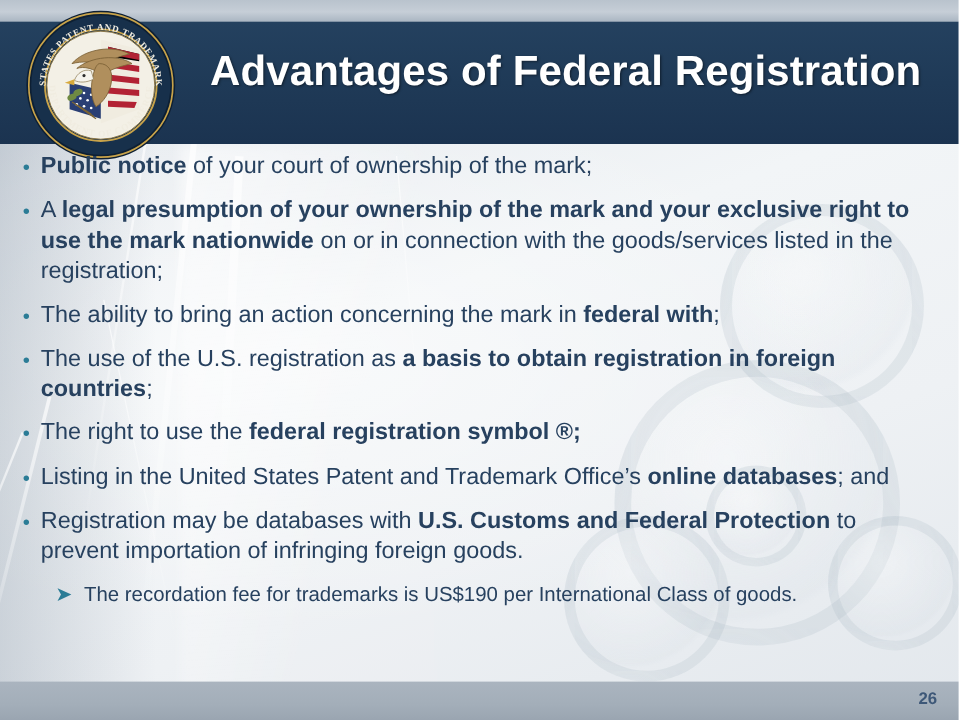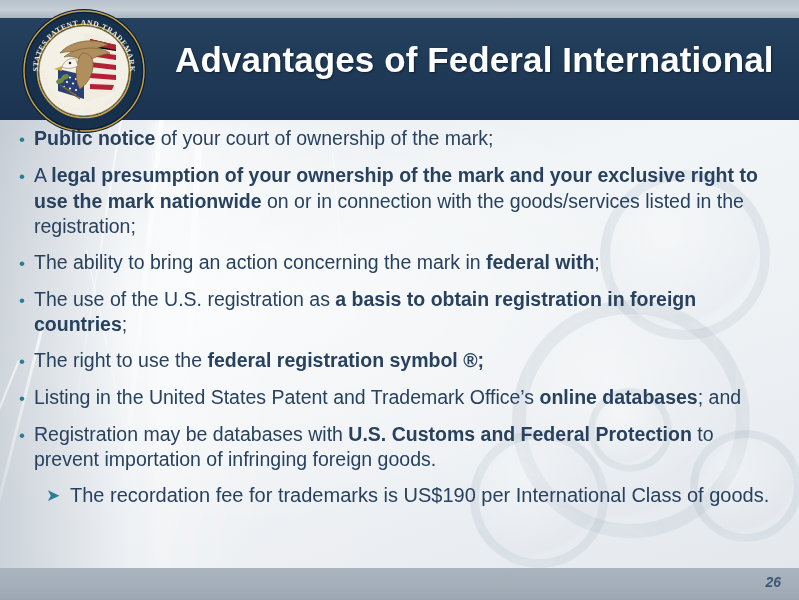--- a/index.html
+++ b/index.html
@@ -132,38 +132,37 @@
     flex: 0 0 auto;
     width: 24px;
     color: #2b7c96;
     font-size: 17px;
     line-height: 26px;
     text-align: left;
   }
   .sub-text {
     flex: 1 1 auto;
     color: #27415f;
-    font-size: 20px;
+    font-size: 17px;
     line-height: 25px;
     padding-right: 16px;
   }
 
   
   .footer-band {
     position: absolute;
     left: 0; top: 568px; width: 799px; height: 32px;
     background: linear-gradient(to bottom, #aab4bf 0%, #a3aeb9 60%, #9aa5b1 100%);
   }
   .page-number {
     position: absolute;
     right: 18px; top: 574px;
     color: #3e5878;
     font-size: 14px;
     font-weight: bold;
-    font-style: italic;
   }
 </style>
 </head>
 <body>
 
 <div id="slide">
 
   <div class="bg-layer">
     <div class="bg-haze"></div>
     <div class="bg-left-dark"></div>
@@ -178,21 +177,21 @@
     <div class="bg-streak s3"></div>
     <div class="bg-streak s4"></div>
     <div class="bg-streak s5"></div>
     <div class="bg-streak s6"></div>
     <div class="bg-streak s7"></div>
   </div>
 
   <div class="top-strip"></div>
 
   <div class="header-band"></div>
-  <div class="header-title">Advantages of Federal International</div>
+  <div class="header-title">Advantages of Federal Registration</div>
 
   <div class="seal">
     <svg viewBox="0 0 128 128" width="128" height="128">
       <defs>
         <path id="arcTop" d="M 18,64 A 46,46 0 0 1 110,64" fill="none"></path>
         <path id="arcBot" d="M 21,64 A 43,43 0 0 0 107,64" fill="none"></path>
       </defs>
       <circle cx="64" cy="64" r="62" fill="#0d1f33"></circle>
       <circle cx="64" cy="64" r="60" fill="none" stroke="#c8a34a" stroke-width="1.4"></circle>
       <circle cx="64" cy="64" r="58" fill="#17304b"></circle>

